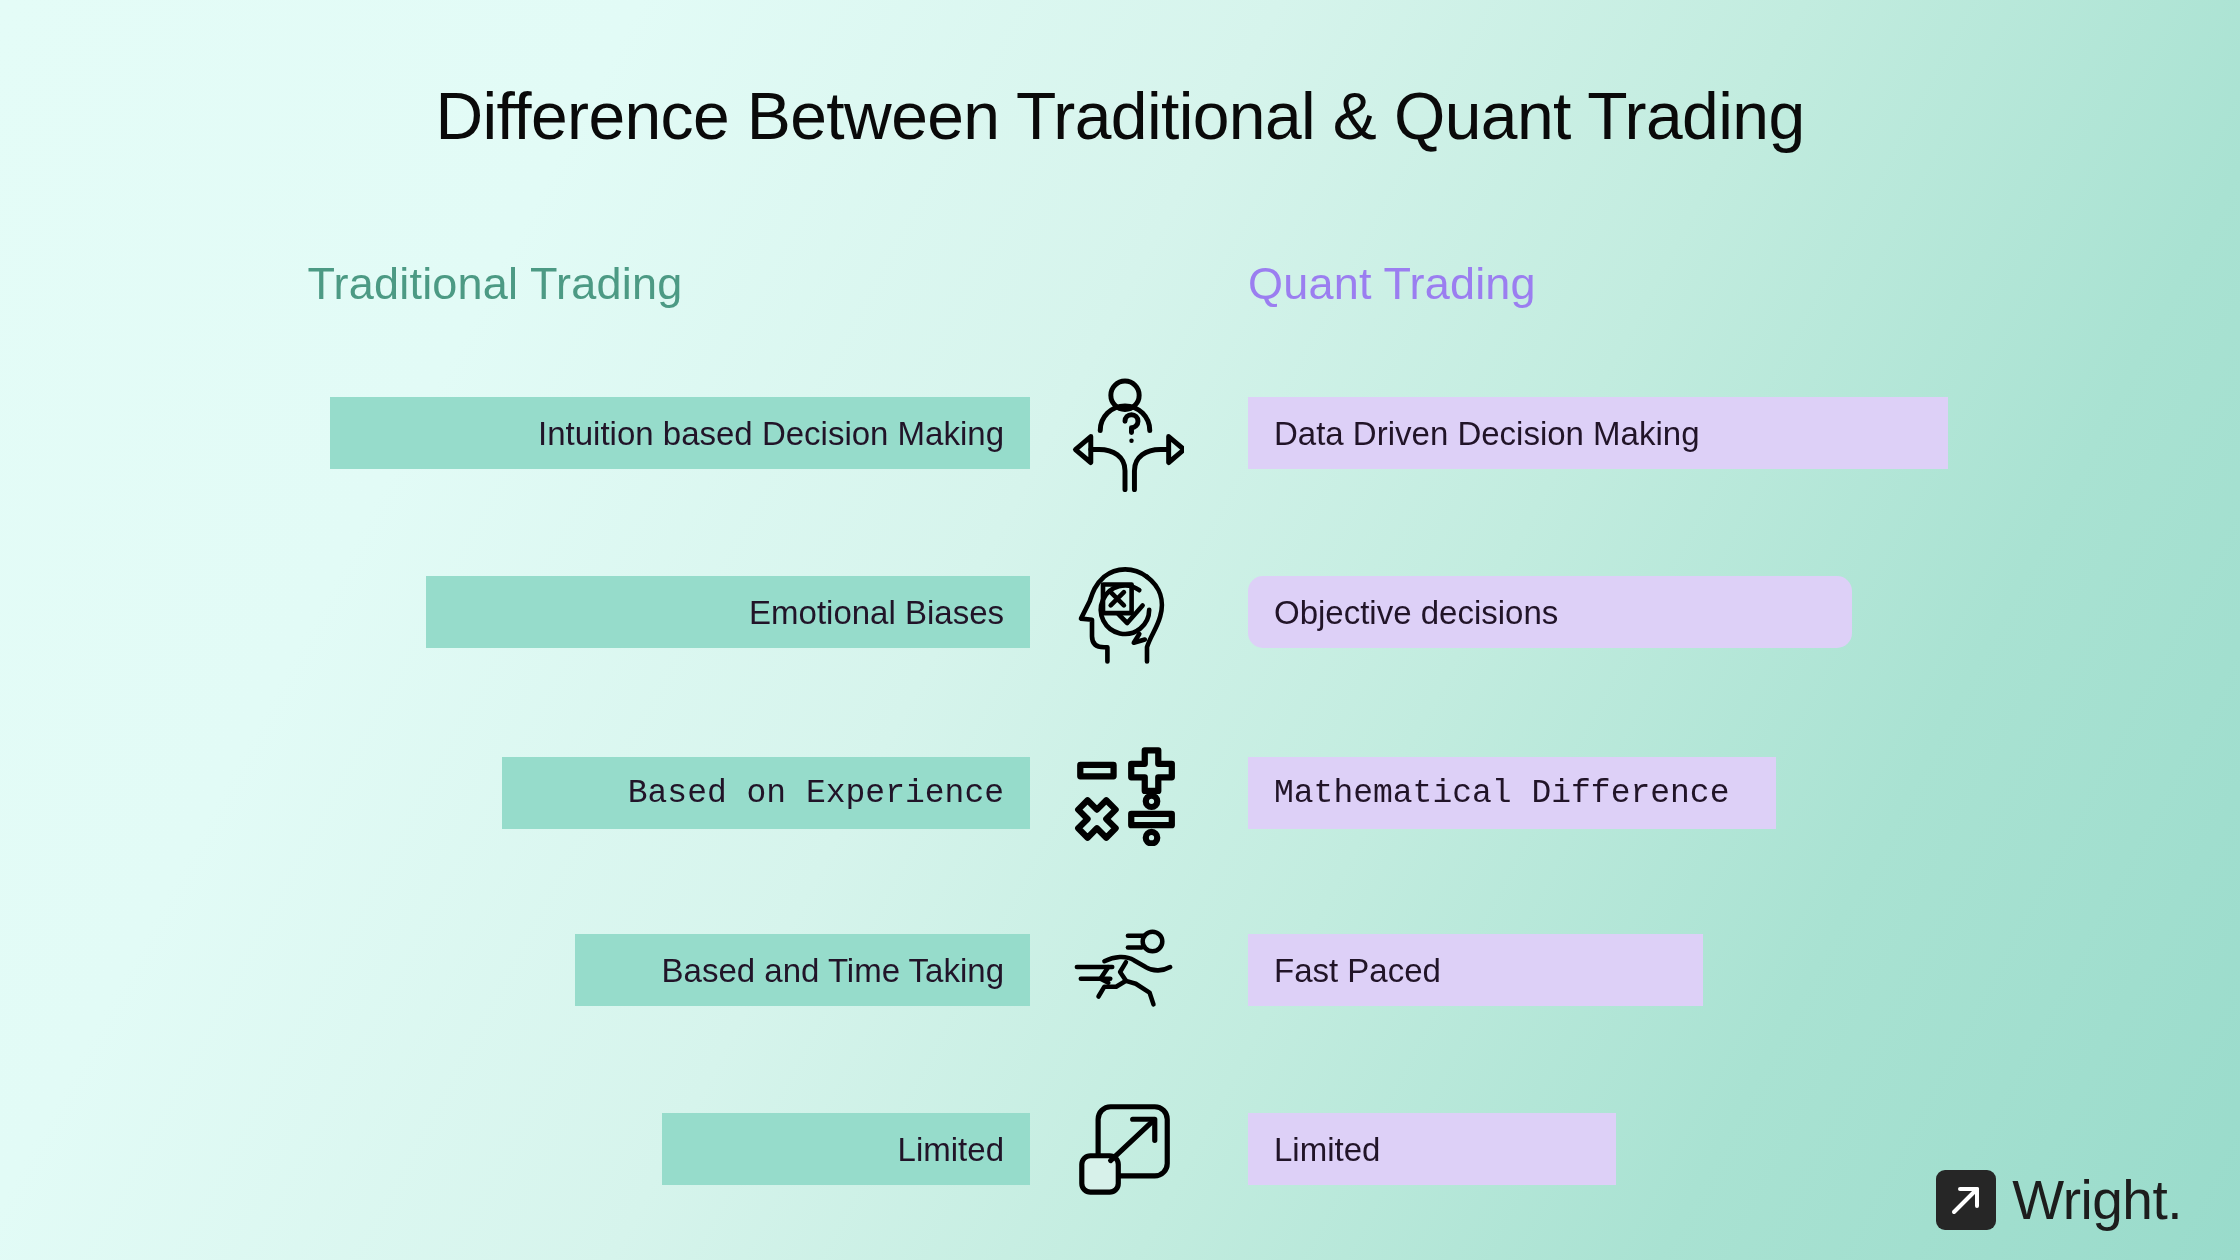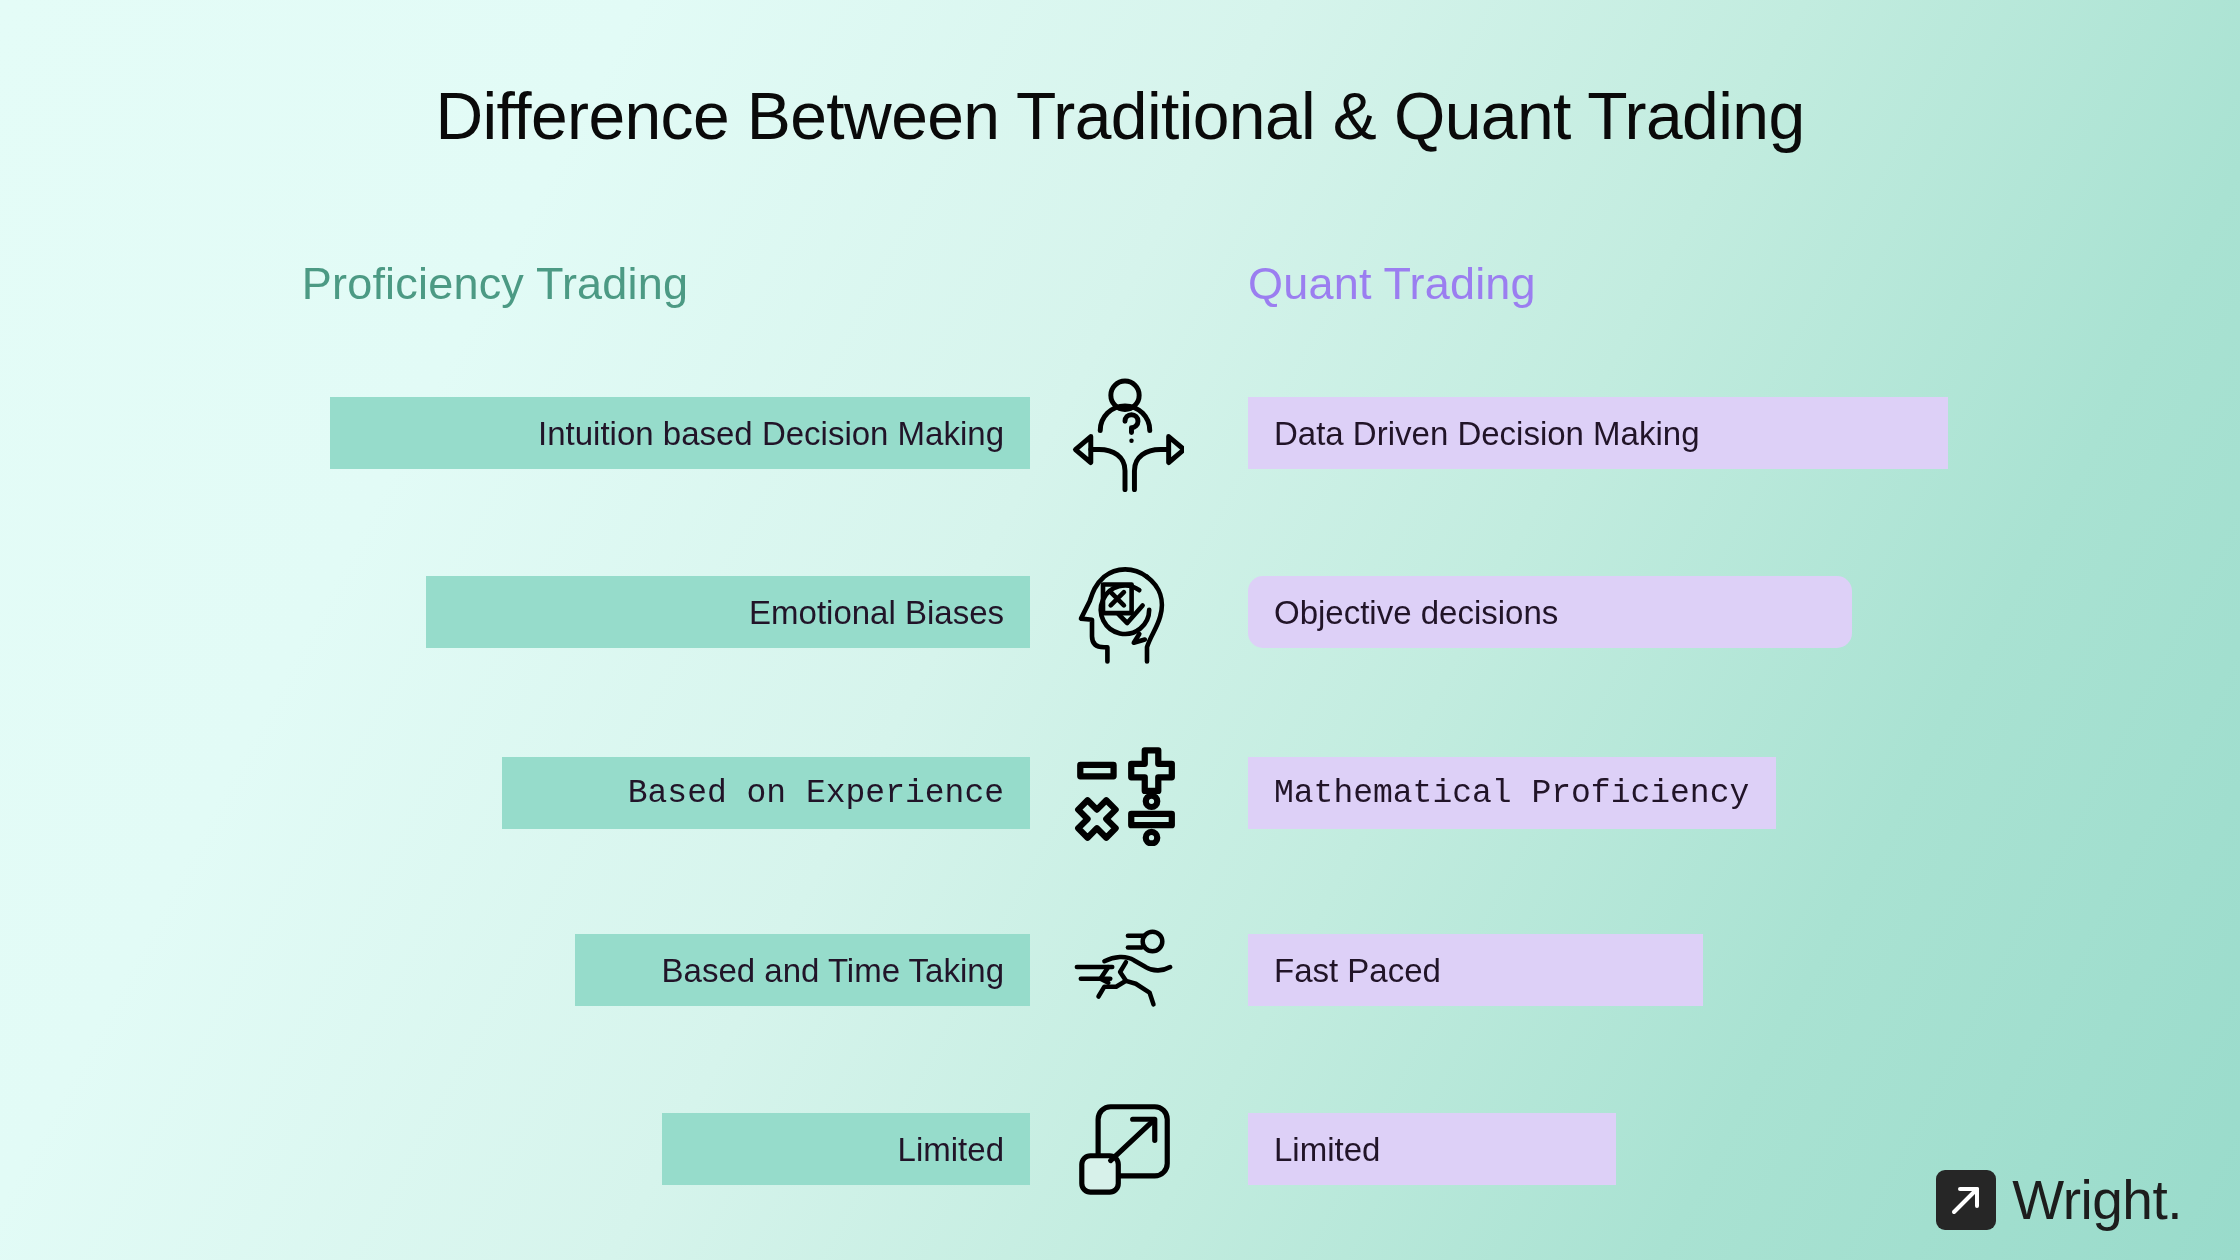--- a/index.html
+++ b/index.html
@@ -133,21 +133,21 @@
     line-height: 1;
   }
 </style>
 </head>
 <body>
 
 <div class="canvas">
 
   <div class="title">Difference Between Traditional &amp; Quant Trading</div>
 
-  <div class="col-head left">Proficiency Trading</div>
+  <div class="col-head left">Traditional Trading</div>
   <div class="col-head right">Quant Trading</div>
 
   <div class="row" style="top:397px;">
     <div class="bar left" style="width:700px;">
       <span class="bar-label">Intuition based Decision Making</span>
     </div>
 
     <div class="icon-cell" style="left:1040px; top:-50px; height:172px;">
       <svg width="118" height="118" viewBox="0 0 100 100" fill="none" stroke="#000" stroke-width="4.2" stroke-linecap="round" stroke-linejoin="round">
         <circle cx="50" cy="18" r="12"></circle>
@@ -202,21 +202,21 @@
 
         <path d="M14 56 L23 65 L32 56 L41 65 L32 74 L41 83 L32 92 L23 83 L14 92 L5 83 L14 74 L5 65 Z"></path>
 
         <rect x="56" y="69" width="39" height="11"></rect>
         <circle cx="75.5" cy="57" r="5.5"></circle>
         <circle cx="75.5" cy="92" r="5.5"></circle>
       </svg>
     </div>
 
     <div class="bar right" style="width:528px;">
-      <span class="bar-label">Mathematical Proficiency</span>
+      <span class="bar-label">Mathematical Difference</span>
     </div>
   </div>
 
   <div class="row" style="top:934px;">
     <div class="bar left" style="width:455px;">
       <span class="bar-label">Based and Time Taking</span>
     </div>
 
     <div class="icon-cell" style="left:1040px; top:-10px; height:92px;">
       <svg width="108" height="86" viewBox="0 0 110 86" fill="none" stroke="#000" stroke-width="4.6" stroke-linecap="round" stroke-linejoin="round">

